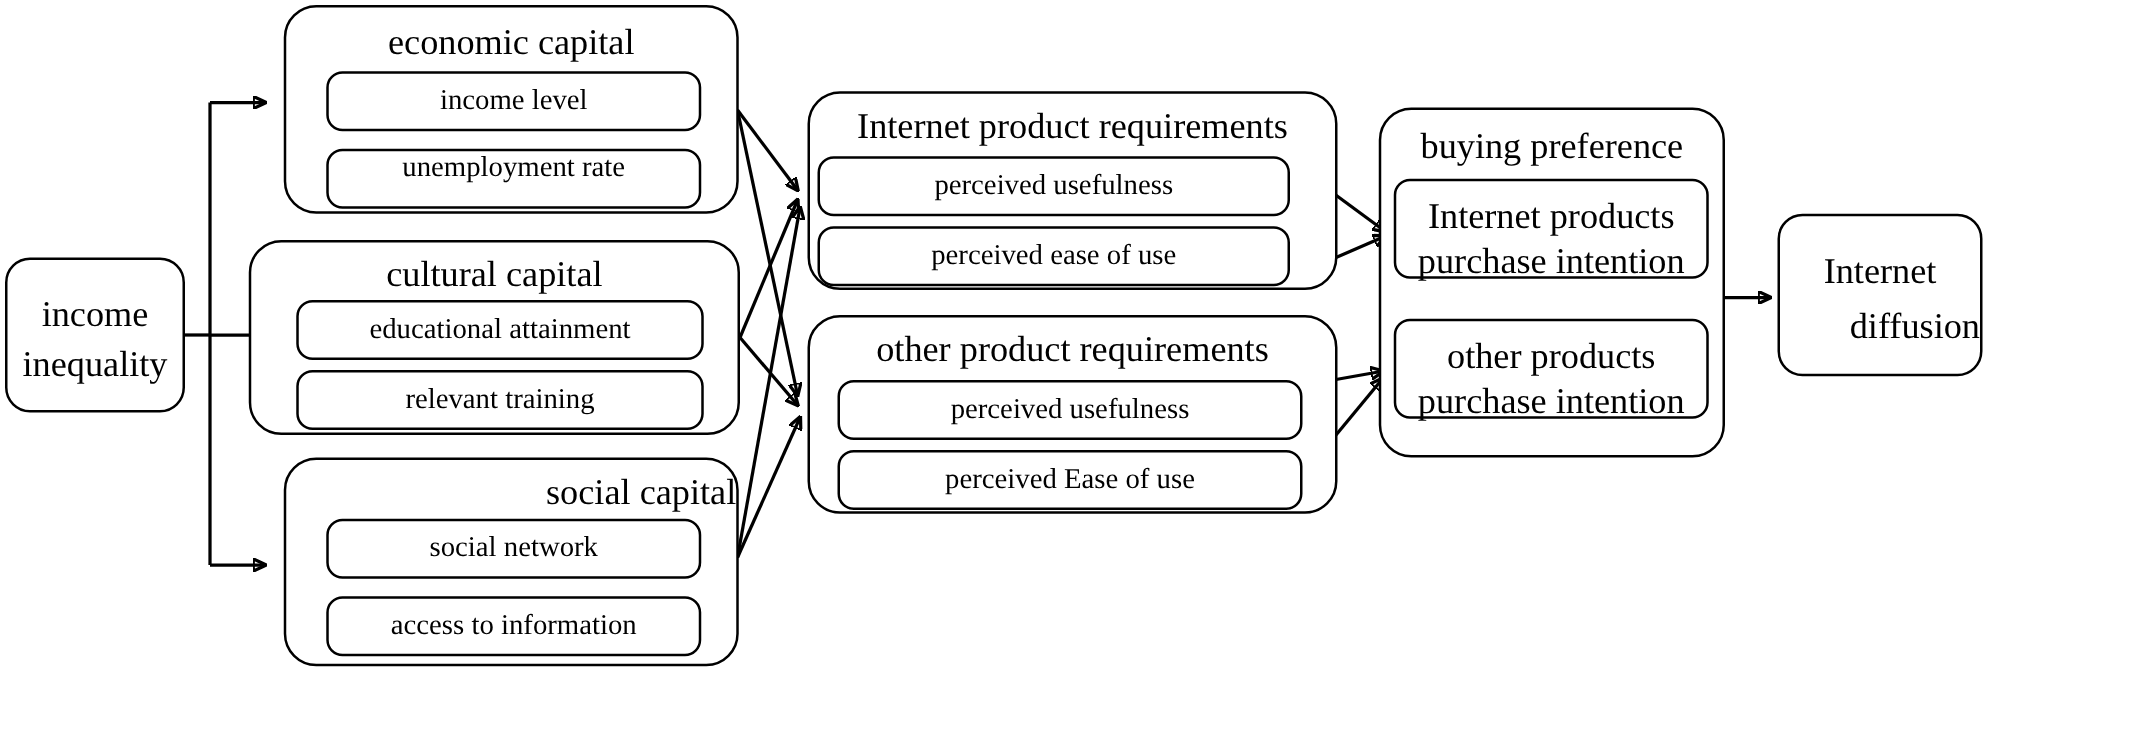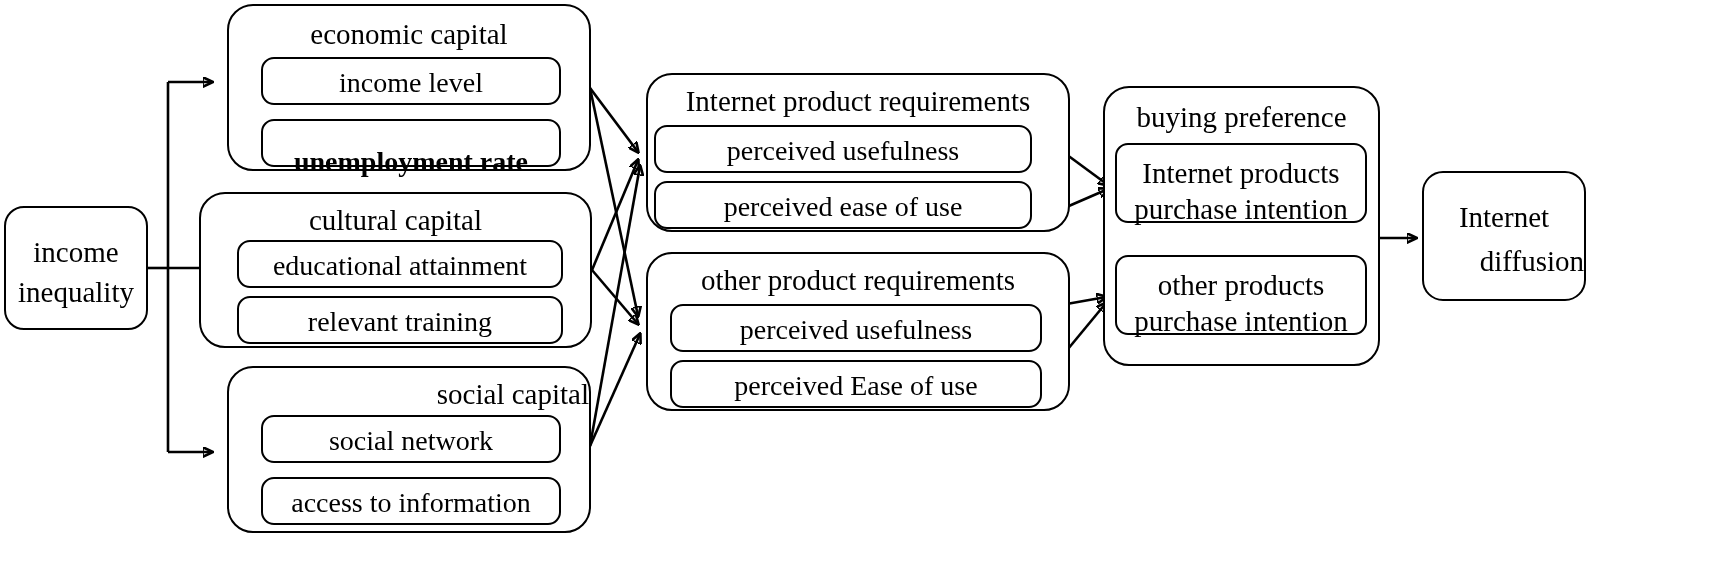--- a/index.html
+++ b/index.html
@@ -3,21 +3,21 @@
 <meta charset="utf-8">
 <style>
   html,body{margin:0;padding:0;background:#ffffff;}
   #stage{position:relative;width:1717px;height:587px;background:#ffffff;
          font-family:"Liberation Serif","DejaVu Serif",serif;color:#000;overflow:hidden;}
   .box{position:absolute;box-sizing:border-box;border:2.5px solid #000;background:#fff;}
   .group{border-radius:26px;}
   .leaf{border-radius:13px;border-width:2px;}
   .plain{border-radius:20px;}
   .grouptitle{position:absolute;left:0;width:100%;text-align:center;font-size:29px;line-height:1;}
-  .leaftext{position:absolute;left:0;width:100%;text-align:center;font-size:28px;}
+  .leaftext{position:absolute;left:0;width:100%;text-align:center;font-size:23px;}
   .centertext{position:absolute;left:0;width:100%;text-align:center;font-size:29px;line-height:1.55;}
   svg.links{position:absolute;left:0;top:0;width:1717px;height:587px;overflow:visible;}
   svg.links path,svg.links line{stroke:#000;stroke-width:2.6px;fill:none;}
 </style>
 </head>
 <body>
 
 <div id="stage">
 
   <svg class="links" viewBox="0 0 1717 587">
@@ -69,21 +69,21 @@
     <div class="centertext" style="top:22px;">income</div>
     <div class="centertext" style="top:62px;">inequality</div>
   </div>
 
   <div class="box group" style="left:227px;top:4px;width:364px;height:167px;">
     <div class="grouptitle" style="top:14px;">economic capital</div>
     <div class="box leaf" style="left:32px;top:51px;width:300px;height:48px;">
       <div class="leaftext" style="top:8px;">income level</div>
     </div>
     <div class="box leaf" style="left:32px;top:113px;width:300px;height:48px;">
-      <div class="leaftext" style="top:25px;font-weight:bold;">unemployment rate</div>
+      <div class="leaftext" style="top:0;">unemployment rate</div>
     </div>
   </div>
 
   <div class="box group" style="left:199px;top:192px;width:393px;height:156px;">
     <div class="grouptitle" style="top:12px;">cultural capital</div>
     <div class="box leaf" style="left:36px;top:46px;width:326px;height:48px;">
       <div class="leaftext" style="top:8px;">educational attainment</div>
     </div>
     <div class="box leaf" style="left:36px;top:102px;width:326px;height:48px;">
       <div class="leaftext" style="top:8px;">relevant training</div>
@@ -125,18 +125,18 @@
     <div class="box leaf" style="left:10px;top:55px;width:252px;height:80px;">
       <div class="centertext" style="top:6px;">Internet products</div>
       <div class="centertext" style="top:42px;">purchase intention</div>
     </div>
     <div class="box leaf" style="left:10px;top:167px;width:252px;height:80px;">
       <div class="centertext" style="top:6px;">other products</div>
       <div class="centertext" style="top:42px;">purchase intention</div>
     </div>
   </div>
 
-  <div class="box plain" style="left:1422px;top:171px;width:164px;height:130px;border-radius:21px;">
+  <div class="box plain" style="left:1422px;top:171px;width:164px;height:130px;">
     <div class="centertext" style="top:22px;">Internet</div>
     <div class="centertext" style="top:66px;text-align:right;">diffusion</div>
   </div>
 
 </div>
 
 </body></html>

